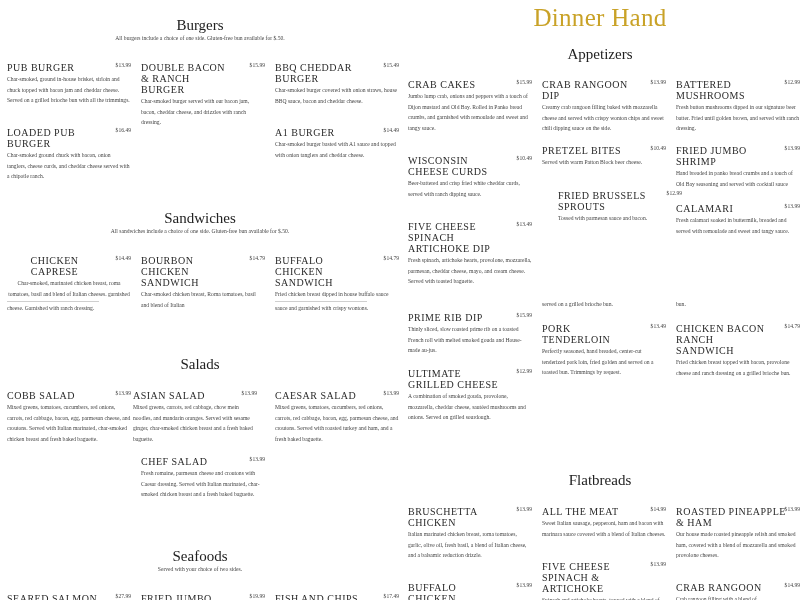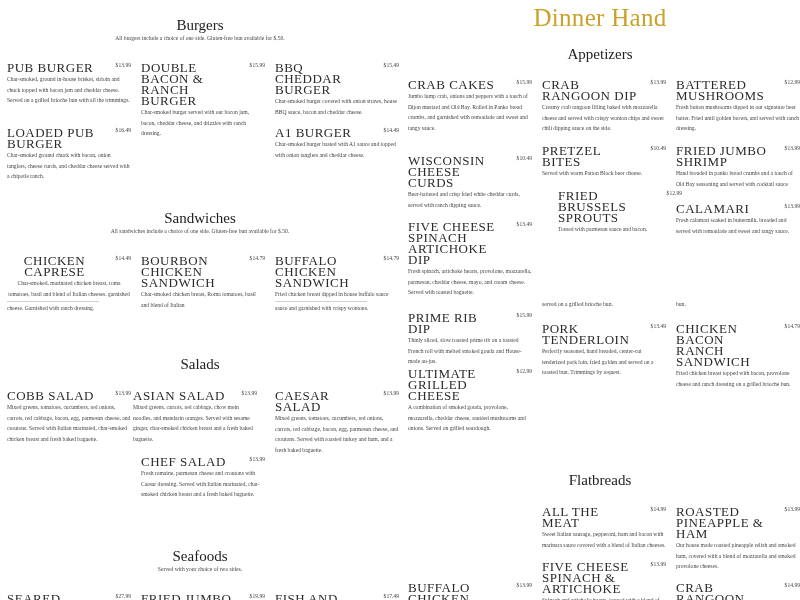--- a/index.html
+++ b/index.html
@@ -4,21 +4,21 @@
 <style>
   html, body { margin:0; padding:0; background:#ffffff; }
   body { width:800px; height:600px; overflow:hidden; position:relative; font-family:"Liberation Serif","DejaVu Serif",serif; color:#222; }
   .panel { position:absolute; top:0; width:400px; height:600px; overflow:hidden; }
   .panel.left { left:0; }
   .panel.right { left:400px; }
   .page-title { position:absolute; left:0; width:400px; text-align:center; top:4px; font-size:25px; color:#c9a227; letter-spacing:0.3px; }
   .sec-title { position:absolute; left:0; width:400px; text-align:center; font-size:15px; color:#222; }
   .sec-note { position:absolute; left:0; width:400px; text-align:center; font-size:5.6px; color:#444; }
   .item { position:absolute; width:124px; }
-  .item .name { font-size:13px; letter-spacing:0.5px; line-height:11px; color:#2a2a2a; width:95px; text-transform:uppercase; }
+  .item .name { font-size:10px; letter-spacing:0.5px; line-height:11px; color:#2a2a2a; width:95px; text-transform:uppercase; }
   .item .price { position:absolute; right:0; top:0; font-size:5.6px; color:#444; }
   .item .desc { font-size:5.6px; line-height:10.5px; color:#444; margin-top:1px; }
   .cut { position:absolute; height:1px; background:#cfcfcf; }
   .frag { position:absolute; font-size:5.6px; color:#444; }
 </style>
 </head>
 <body>
 
 <div class="panel left">
   <div class="sec-title" style="top:17px;">Burgers</div>
@@ -183,20 +183,25 @@
     <div class="desc">Fried chicken breast topped with bacon, provolone cheese and ranch dressing on a grilled brioche bun.</div>
   </div>
   <div class="item" style="left:8px; top:368px;">
     <div class="name">ULTIMATE GRILLED CHEESE</div>
     <div class="price">$12.99</div>
     <div class="desc">A combination of smoked gouda, provolone, mozzarella, cheddar cheese, sautéed mushrooms and onions. Served on grilled sourdough.</div>
   </div>
 
   <div class="sec-title" style="top:472px;">Flatbreads</div>
 
+  <div class="item" style="left:8px; top:506px;">
+    <div class="name">BRUSCHETTA CHICKEN</div>
+    <div class="price">$13.99</div>
+    <div class="desc">Italian marinated chicken breast, roma tomatoes, garlic, olive oil, fresh basil, a blend of Italian cheese, and a balsamic reduction drizzle.</div>
+  </div>
   <div class="item" style="left:142px; top:506px;">
     <div class="name">ALL THE MEAT</div>
     <div class="price">$14.99</div>
     <div class="desc">Sweet Italian sausage, pepperoni, ham and bacon with marinara sauce covered with a blend of Italian cheeses.</div>
   </div>
   <div class="item" style="left:276px; top:506px;">
     <div class="name" style="width:110px;">ROASTED PINEAPPLE &amp; HAM</div>
     <div class="price">$13.99</div>
     <div class="desc">Our house made roasted pineapple relish and smoked ham, covered with a blend of mozzarella and smoked provolone cheeses.</div>
   </div>

